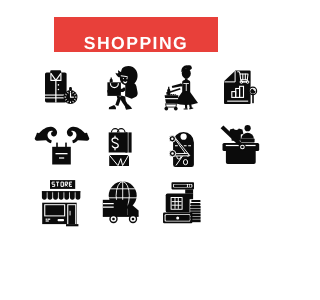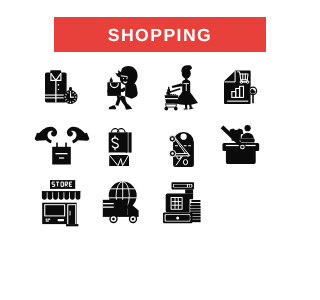--- a/index.html
+++ b/index.html
@@ -1,21 +1,21 @@
 <!DOCTYPE html>
 <html><head>
 <meta charset="utf-8">
 <title>Shopping line icons</title>
 <style>
   html,body{margin:0;padding:0;}
   body{width:300px;height:300px;background:#ffffff;overflow:hidden;
        font-family:"Liberation Sans",sans-serif;}
   .page{position:relative;width:300px;height:300px;background:#fff;}
-  .banner{position:absolute;left:54px;top:17px;width:212px;height:35px;
-          background:#e8403a;display:flex;align-items:center;justify-content:center;}
+  .banner{position:absolute;left:54px;top:17px;width:164px;height:35px;
+          background:#e8403a;display:flex;align-items:flex-end;justify-content:center;}
   .banner-title{color:#ffffff;font-size:17.6px;font-weight:bold;letter-spacing:1.45px;
                 line-height:1;position:relative;top:0.9px;font-family:"Liberation Sans",sans-serif;}
   .grid{position:absolute;left:0;top:58px;width:300px;height:242px;}
   .cell{position:absolute;width:60px;height:56px;}
   .cell svg{display:block;width:60px;height:56px;}
   body{-webkit-font-smoothing:antialiased;text-rendering:geometricPrecision;}
 </style>
 </head>
 <body>
 

